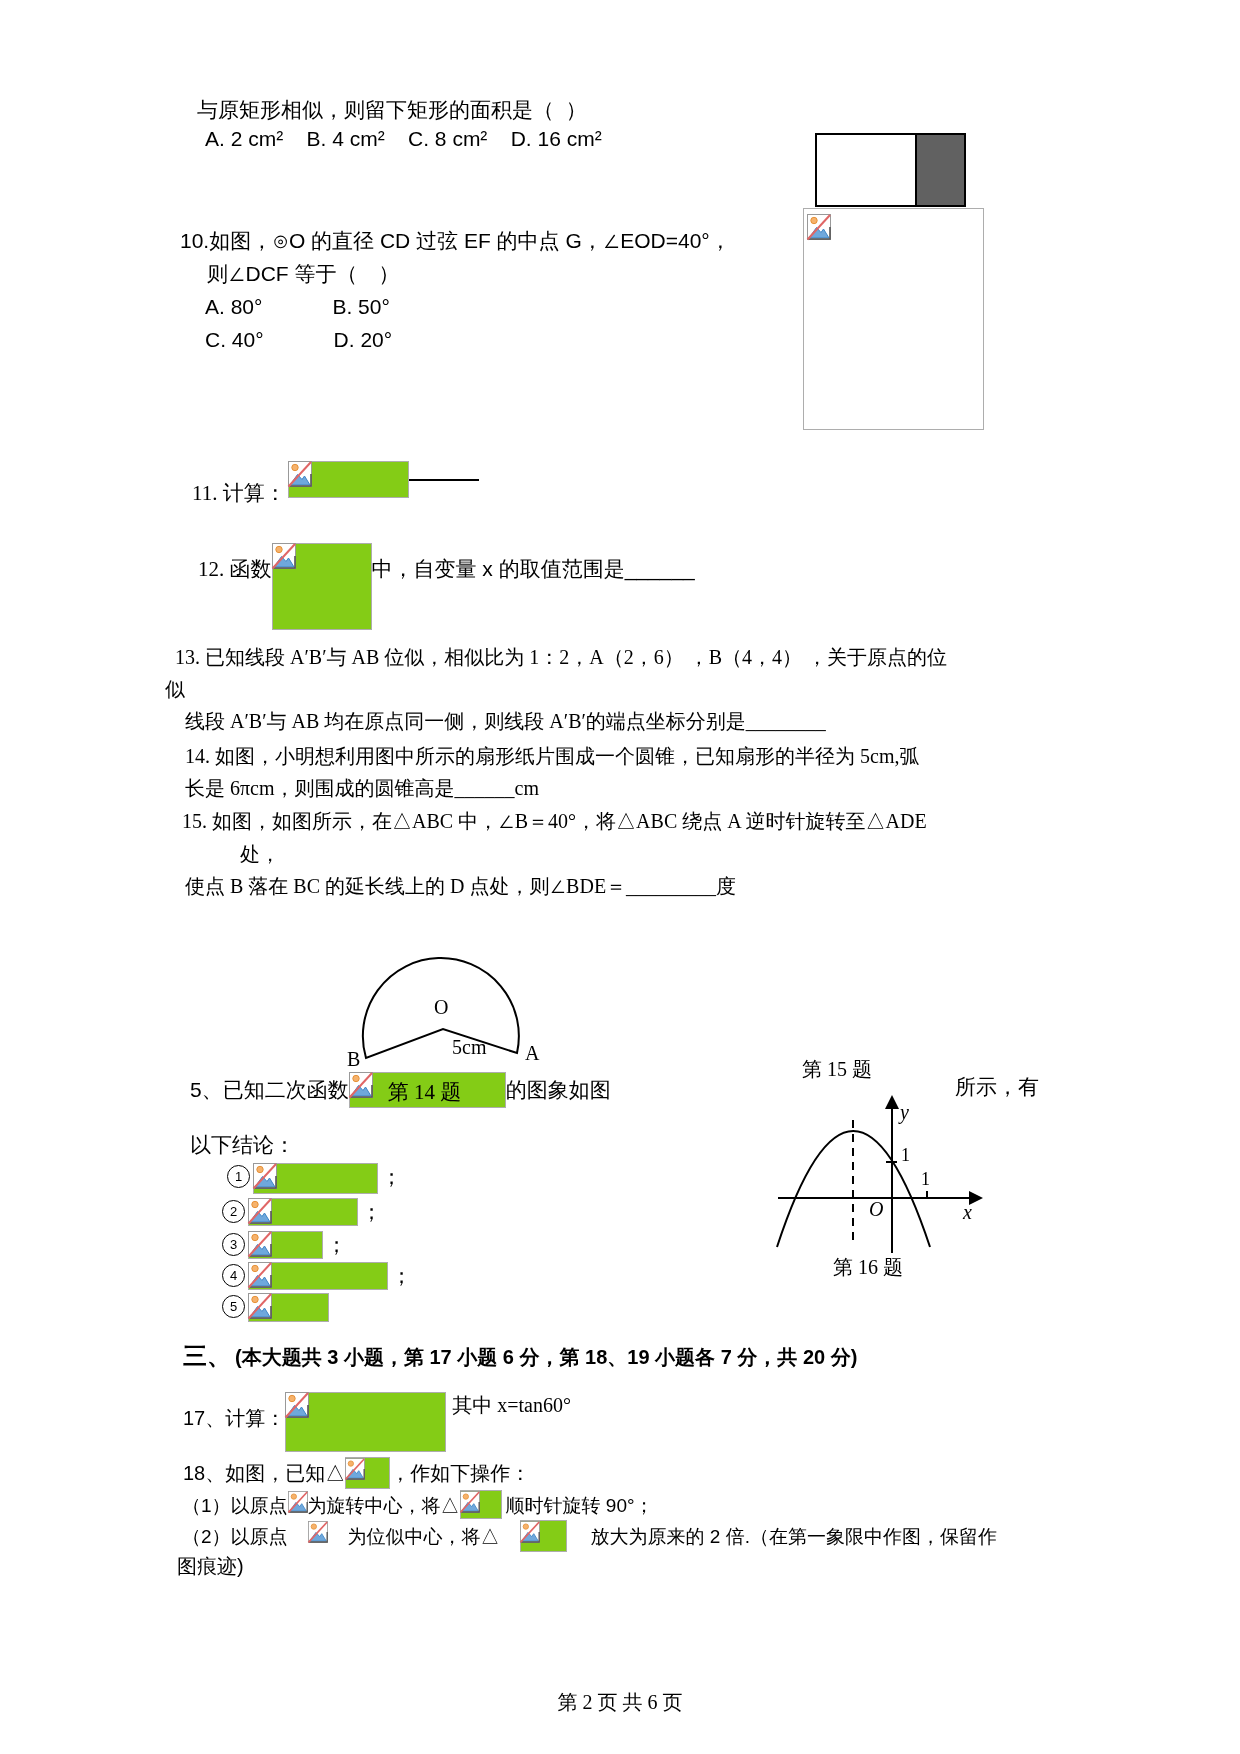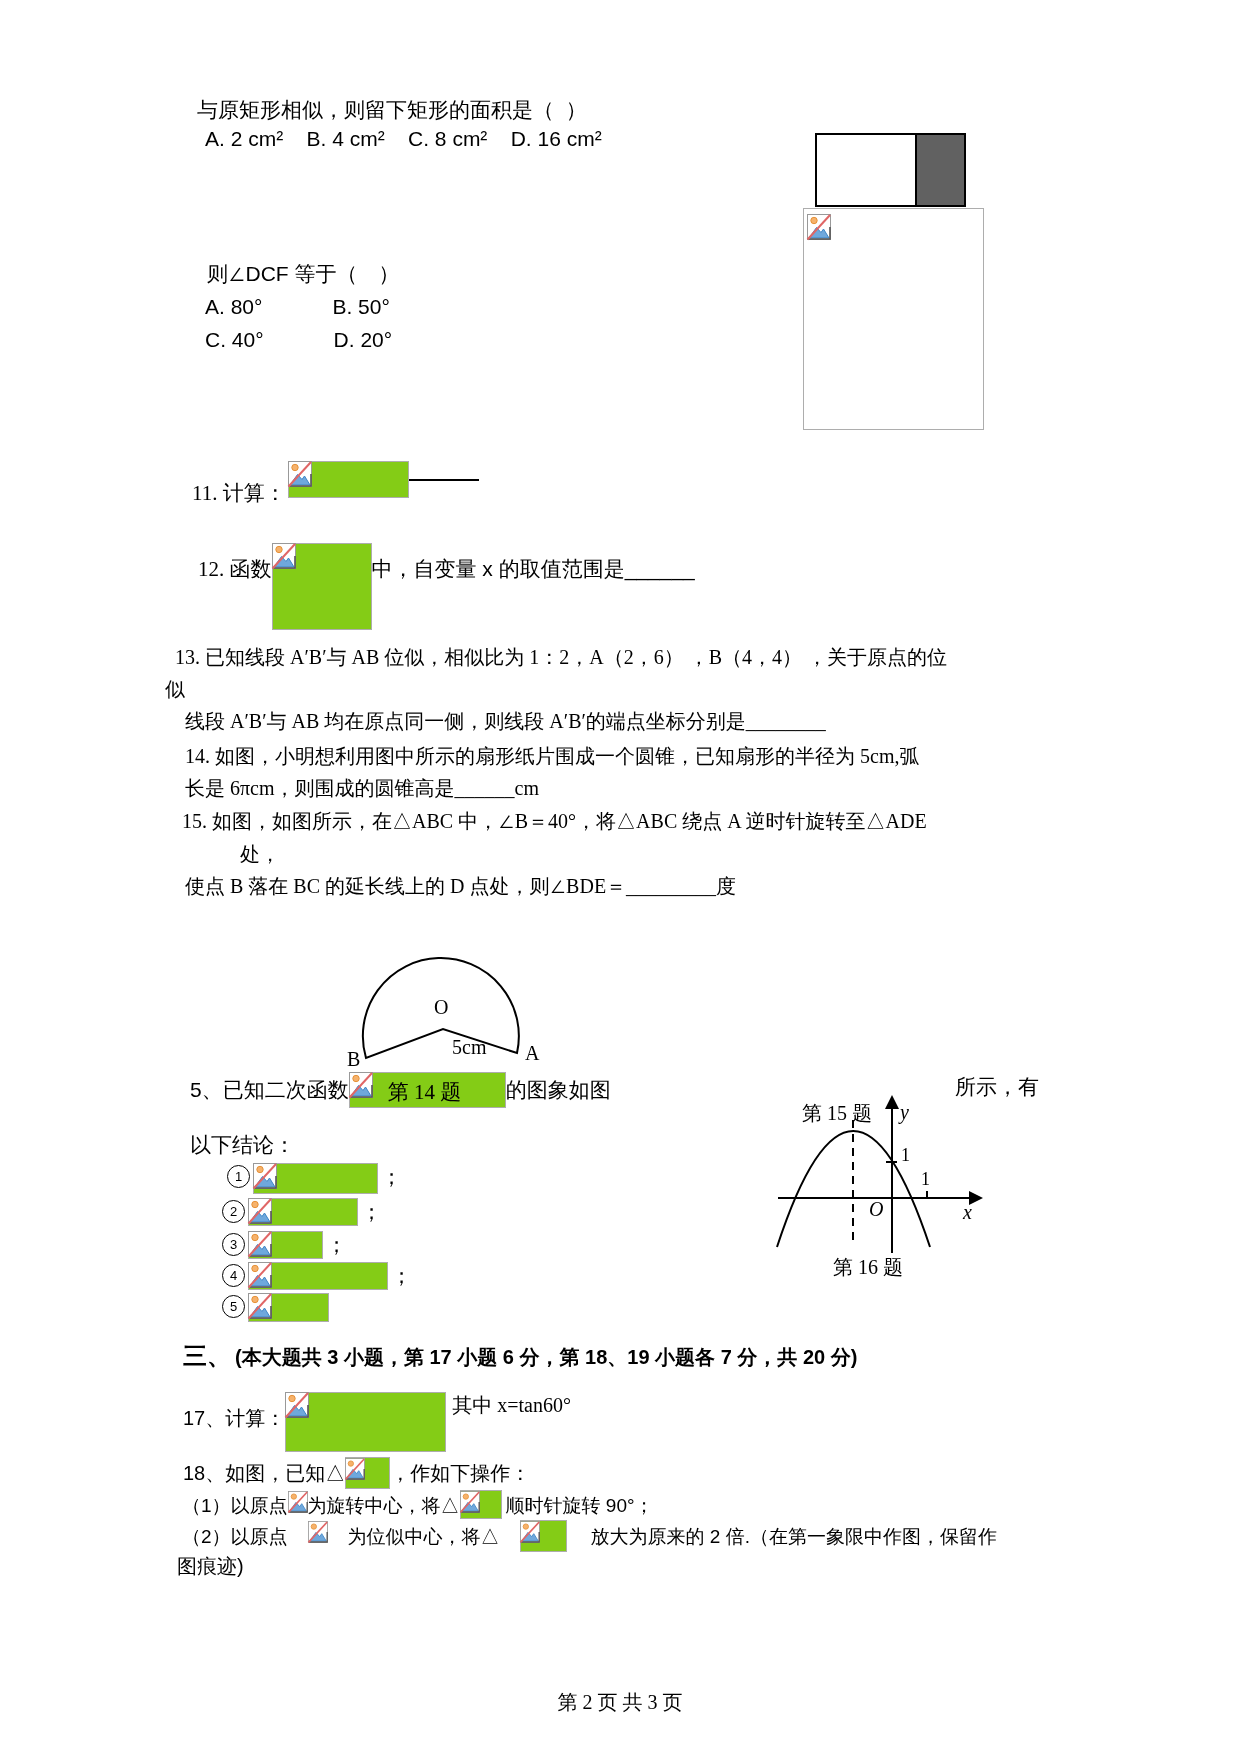--- a/index.html
+++ b/index.html
@@ -29,20 +29,21 @@
 
 <div class="page">
 
   <div class="t" style="left:197px;top:97px;">与原矩形相似，则留下矩形的面积是（  ）</div>
   <div class="t" style="left:205px;top:126px;">A. 2 cm²    B. 4 cm²    C. 8 cm²    D. 16 cm²</div>
 
   <div class="grayrect" style="left:815px;top:133px;width:147px;height:70px;">
     <div class="fillpart" style="width:47px;"></div>
   </div>
 
+  <div class="t" style="left:180px;top:228px;">10.如图，⊙O 的直径 CD 过弦 EF 的中点 G，∠EOD=40°，</div>
   <div class="t" style="left:207px;top:261px;">则∠DCF 等于（　）</div>
   <div class="t" style="left:205px;top:294px;">A. 80°            B. 50°</div>
   <div class="t" style="left:205px;top:327px;">C. 40°            D. 20°</div>
 
   <div class="abox" style="left:803px;top:208px;width:179px;height:220px;">
     <span class="bimg" style="position:absolute;left:3px;top:5px;">
         <svg viewBox="0 0 24 26" width="100%" height="100%" style="position:static;display:block;">
     <rect x="0.5" y="0.5" width="23" height="25" fill="#ffffff" stroke="#999999" stroke-width="1"></rect>
     <circle cx="7" cy="6.5" r="3.2" fill="#f6b26b" stroke="#e69138" stroke-width="1"></circle>
     <path d="M2 24 L9.5 13.5 L14 18.5 L16.5 15 L22 24 Z" fill="#6fa8dc" stroke="#3d85c6" stroke-width="1"></path>
@@ -107,21 +108,21 @@
     <rect x="0.5" y="0.5" width="23" height="25" fill="#ffffff" stroke="#999999" stroke-width="1"></rect>
     <circle cx="7" cy="6.5" r="3.2" fill="#f6b26b" stroke="#e69138" stroke-width="1"></circle>
     <path d="M2 24 L9.5 13.5 L14 18.5 L16.5 15 L22 24 Z" fill="#6fa8dc" stroke="#3d85c6" stroke-width="1"></path>
     <path d="M1.2 25 L23 25 L23 13" stroke="#555555" fill="none" stroke-width="1.6"></path>
     <line x1="0.5" y1="25.5" x2="23" y2="1" stroke="#e06666" stroke-width="2"></line>
   </svg></span>
       <span class="serif" style="position:absolute;left:38px;top:5px;font-size:21px;">第 14 题</span>
     </span>
     <span style="font-size:21px;margin-top:4px;">的图象如图</span>
   </div>
-  <div class="t serif" style="left:802px;top:1057px;font-size:20px;margin-top:44px;">第 15 题</div>
+  <div class="t serif" style="left:802px;top:1057px;font-size:20px;">第 15 题</div>
   <div class="t" style="left:955px;top:1074px;">所示，有</div>
   <div class="t" style="left:190px;top:1132px;">以下结论：</div>
 
   <div class="row" style="left:227px;top:1163px;gap:3px;">
     <span class="cnum">1</span>
     <span class="box" style="width:123px;height:29px;"><span class="bimg"><svg viewBox="0 0 24 26" width="100%" height="100%" style="position:static;display:block;">
     <rect x="0.5" y="0.5" width="23" height="25" fill="#ffffff" stroke="#999999" stroke-width="1"></rect>
     <circle cx="7" cy="6.5" r="3.2" fill="#f6b26b" stroke="#e69138" stroke-width="1"></circle>
     <path d="M2 24 L9.5 13.5 L14 18.5 L16.5 15 L22 24 Z" fill="#6fa8dc" stroke="#3d85c6" stroke-width="1"></path>
     <path d="M1.2 25 L23 25 L23 13" stroke="#555555" fill="none" stroke-width="1.6"></path>
@@ -261,15 +262,15 @@
     <circle cx="7" cy="6.5" r="3.2" fill="#f6b26b" stroke="#e69138" stroke-width="1"></circle>
     <path d="M2 24 L9.5 13.5 L14 18.5 L16.5 15 L22 24 Z" fill="#6fa8dc" stroke="#3d85c6" stroke-width="1"></path>
     <path d="M1.2 25 L23 25 L23 13" stroke="#555555" fill="none" stroke-width="1.6"></path>
     <line x1="0.5" y1="25.5" x2="23" y2="1" stroke="#e06666" stroke-width="2"></line>
   </svg></span>
     </span>
     <span style="font-size:19px;margin-top:4px;margin-left:4px;">放大为原来的 2 倍.（在第一象限中作图，保留作</span>
   </div>
   <div class="t" style="left:177px;top:1554px;font-size:20px;">图痕迹)</div>
 
-  <div class="t serif" style="left:0;top:1690px;width:1240px;text-align:center;font-size:20px;">第 2 页 共 3 页</div>
+  <div class="t serif" style="left:0;top:1690px;width:1240px;text-align:center;font-size:20px;">第 2 页 共 6 页</div>
 
 </div>
 
 </body></html>

